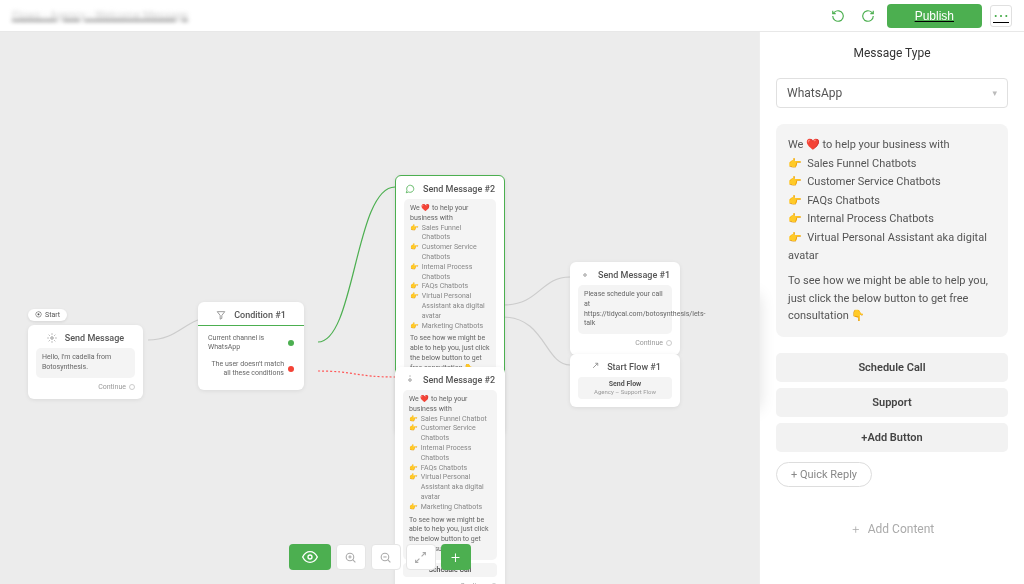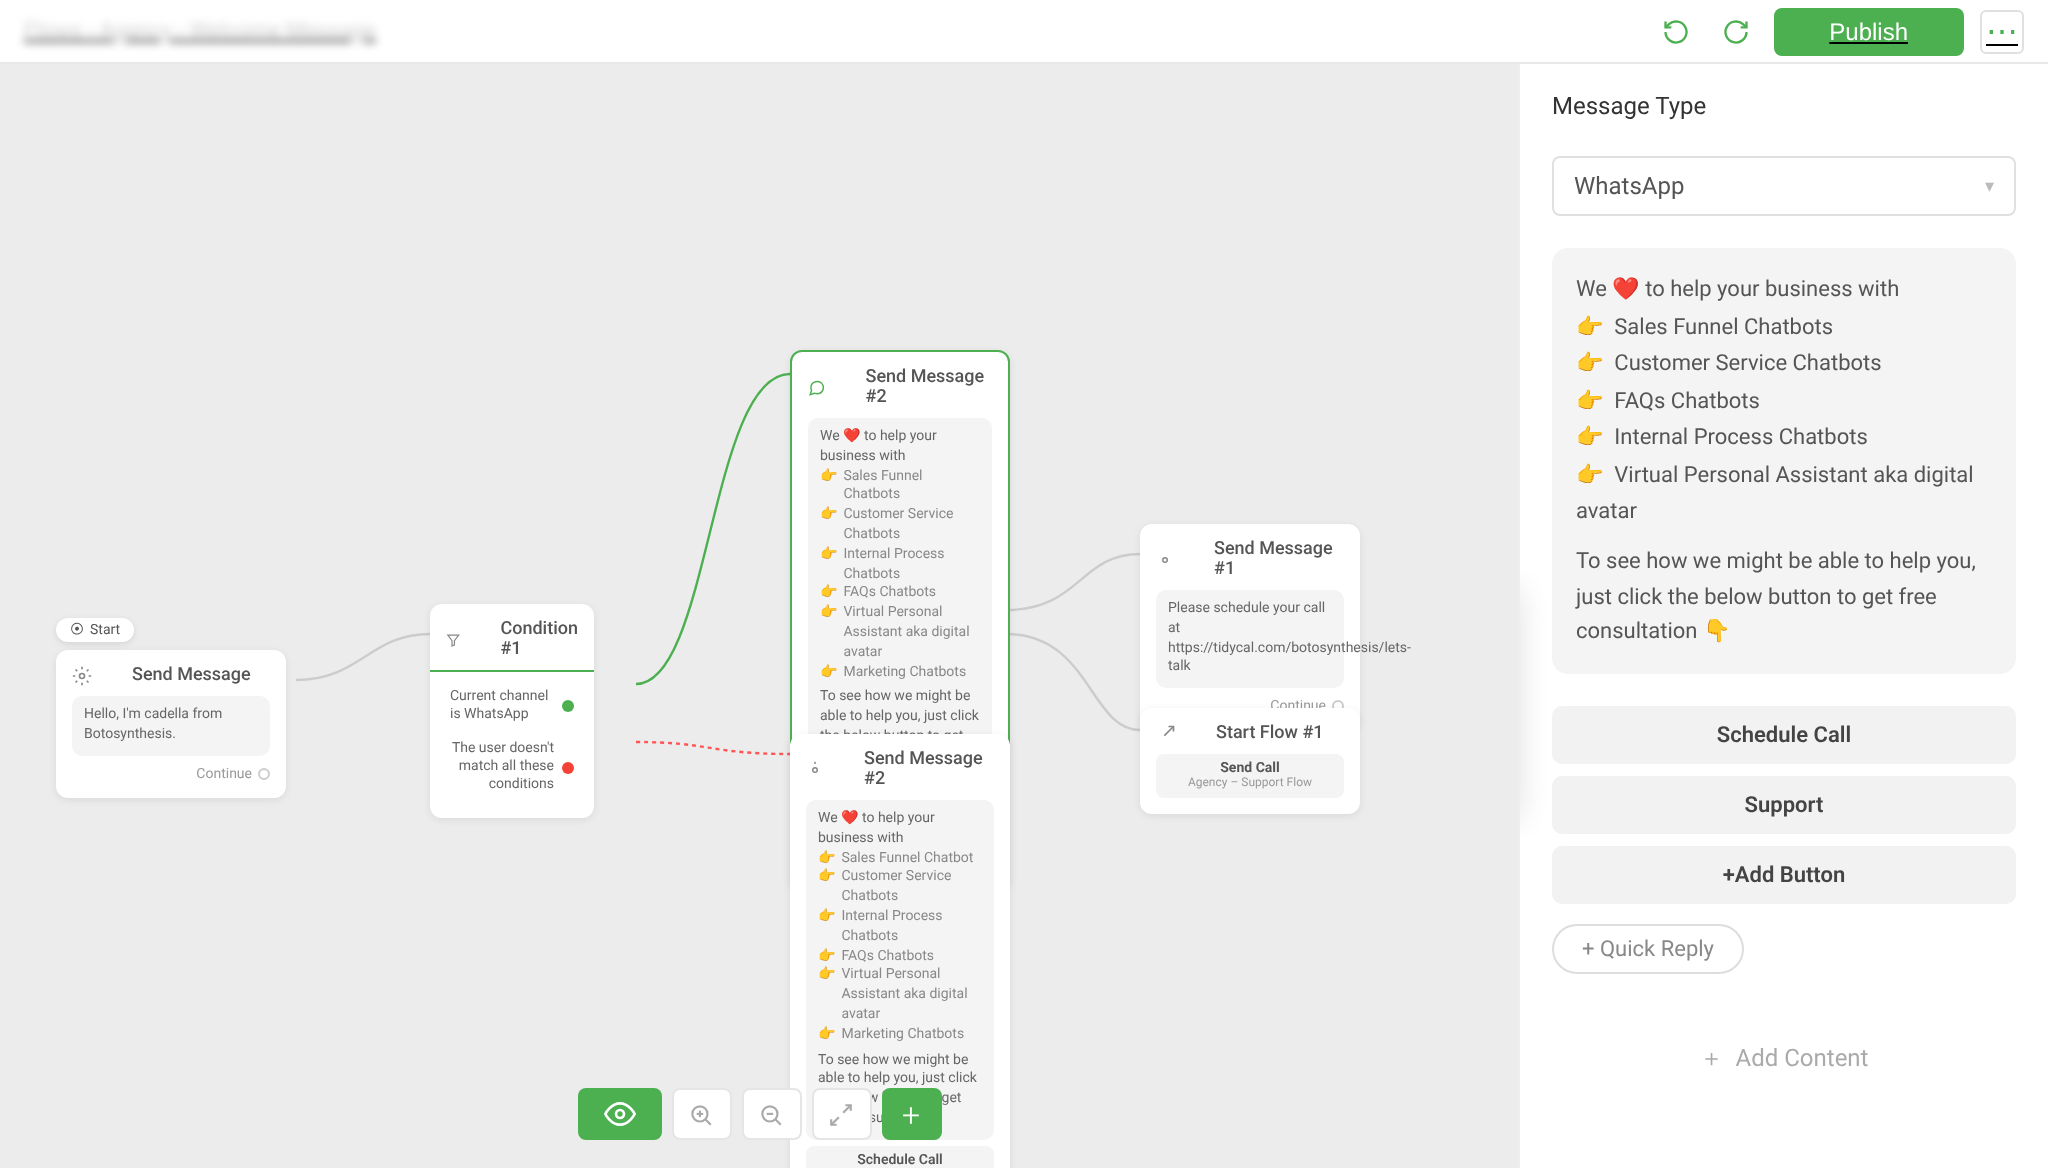--- a/index.html
+++ b/index.html
@@ -9,21 +9,21 @@
 .topbar { position: absolute; top: 0; left: 0; right: 0; height: 32px; background: #fff; border-bottom: 1px solid #e8e8e8; display: flex; align-items: center; padding: 0 12px; text-decoration: underline; }
 .breadcrumb { color: #ccc; font-size: 11px; filter: blur(2px); }
 .topbar-right { margin-left: auto; display: flex; align-items: center; gap: 8px; }
 .icon-btn { width: 22px; height: 22px; display: flex; align-items: center; justify-content: center; color: #4caf50; cursor: pointer; border-radius: 3px; }
 .publish-btn { background: #4caf50; color: #fff; border: none; padding: 5px 28px; border-radius: 4px; font-size: 12px; font-weight: 500; cursor: pointer; }
 .more-btn { width: 22px; height: 22px; border: 1px solid #e0e0e0; border-radius: 3px; color: #4caf50; display: flex; align-items: center; justify-content: center; cursor: pointer; }
 
 
 .canvas { position: absolute; top: 32px; left: 0; right: 265px; bottom: 0; background: #ececec; overflow: hidden; }
 .node { position: absolute; background: #fff; border-radius: 6px; box-shadow: 0 1px 4px rgba(0,0,0,0.08); padding: 8px; }
-.node-header { display: flex; align-items: center; gap: 20px; font-size: 9px; font-weight: 500; color: #555; margin-bottom: 5px; }
+.node-header { display: flex; align-items: center; gap: 8px; font-size: 9px; font-weight: 500; color: #555; margin-bottom: 5px; justify-content: center; }
 .node-header svg { width: 10px; height: 10px; }
 .node-bubble { background: #f4f4f4; border-radius: 5px; padding: 5px 6px; font-size: 7px; line-height: 1.4; color: #666; }
 .node-footer { display: flex; justify-content: flex-end; align-items: center; gap: 3px; font-size: 7px; color: #999; margin-top: 5px; }
 .node-footer .port { width: 6px; height: 6px; border: 1px solid #ccc; border-radius: 50%; }
 .start-pill { display: inline-flex; align-items: center; gap: 3px; background: #fff; border-radius: 9px; padding: 2px 7px; font-size: 7px; color: #555; box-shadow: 0 1px 3px rgba(0,0,0,0.1); margin-bottom: 4px; }
 .cond-row { display: flex; align-items: center; justify-content: space-between; font-size: 7px; color: #666; padding: 4px 2px; line-height: 1.3; }
 .cond-row .dot { width: 6px; height: 6px; border-radius: 50%; flex-shrink: 0; margin-left: 4px; }
 .dot.green { background: #4caf50; }
 .dot.red { background: #f44336; }
 .node.green-border { border: 1px solid #4caf50; }
@@ -32,21 +32,21 @@
 .bullet .em { font-size: 7px; }
 
 
 .bottom-toolbar { position: absolute; bottom: 14px; left: 50%; transform: translateX(-50%); display: flex; gap: 5px; z-index: 5; }
 .bt-btn { width: 30px; height: 26px; border-radius: 4px; display: flex; align-items: center; justify-content: center; cursor: pointer; }
 .bt-btn.green { background: #4caf50; color: #fff; width: 42px; }
 .bt-btn.white { background: #fff; color: #aaa; border: 1px solid #e5e5e5; }
 
 
 .right-panel { position: absolute; top: 32px; right: 0; width: 265px; bottom: 0; background: #fff; border-left: 1px solid #eee; overflow-y: auto; }
-.rp-section { padding: 14px 16px 0 16px; }
+.rp-section { padding: 14px 16px 0 16px; text-align: center; }
 .rp-label { font-size: 12px; color: #333; margin-bottom: 8px; display: block; }
 .rp-select { width: 100%; border: 1px solid #e0e0e0; border-radius: 4px; padding: 7px 10px; font-size: 12px; color: #555; background: #fff; display: flex; justify-content: space-between; align-items: center; cursor: pointer; margin-top: 18px; }
 .rp-select .chev { color: #bbb; font-size: 9px; }
 .preview-bubble { margin: 16px; background: #f4f4f4; border-radius: 8px; padding: 12px; font-size: 11px; color: #555; line-height: 1.6; }
 .preview-bubble .line { margin-bottom: 1px; }
 .pv-btn { background: #f2f2f2; border-radius: 5px; padding: 8px 0; text-align: center; font-size: 11px; font-weight: 600; color: #444; margin: 6px 16px 0 16px; cursor: pointer; }
 .pv-quick { display: inline-block; border: 1px solid #ddd; border-radius: 14px; padding: 5px 14px; font-size: 11px; color: #888; margin: 10px 0 0 16px; cursor: pointer; }
 .add-content { margin: 24px 16px 16px 16px; text-align: center; padding: 10px 0; color: #aaa; font-size: 12px; cursor: pointer; display: flex; align-items: center; justify-content: center; gap: 6px; }
 
 
@@ -103,21 +103,21 @@
           <span>Send Message</span>
         </div>
       <div class="node-bubble">Hello, I'm cadella from Botosynthesis.</div>
       <div class="node-footer">
           <span>Continue</span>
           <span class="port"></span>
         </div>
     </div>
   </div>
 
-  <div class="node" style="left:215px; top:270px; width:82px;">
+  <div class="node" style="left:198px; top:270px; width:106px;">
     <div class="node-header">
         <svg viewBox="0 0 24 24" stroke="#888" fill="none" stroke-width="2">
           <polygon points="3 4 21 4 14 13 14 20 10 22 10 13 3 4"></polygon>
         </svg>
         <span>Condition #1</span>
       </div>
     <div style="height:1px;background:#4caf50;margin:2px -8px 4px -8px;"></div>
     <div class="cond-row">
         <span style="flex:1">Current channel is WhatsApp</span>
         <span class="dot green"></span>
@@ -234,21 +234,21 @@
 
   <div class="node" style="left:570px; top:322px; width:110px;">
     <div class="node-header">
         <svg viewBox="0 0 24 24" stroke="#888" fill="none" stroke-width="2">
           <polyline points="15 3 21 3 21 9"></polyline>
           <line x1="10" y1="14" x2="21" y2="3"></line>
         </svg>
         <span>Start Flow #1</span>
       </div>
     <div class="mini-btn" style="line-height:1.2">
-      <div style="font-weight:700">Send Call</div>
+      <div style="font-weight:700">Send Flow</div>
       <div style="font-weight:400;font-size:6px;color:#999">Agency – Support Flow</div>
     </div>
   </div>
 
   <div class="bottom-toolbar">
     <div class="bt-btn green">
         <svg width="16" height="16" viewBox="0 0 24 24" stroke="#fff" fill="none" stroke-width="2">
           <path d="M1 12s4-8 11-8 11 8 11 8-4 8-11 8-11-8-11-8z"></path>
           <circle cx="12" cy="12" r="3"></circle>
         </svg>

